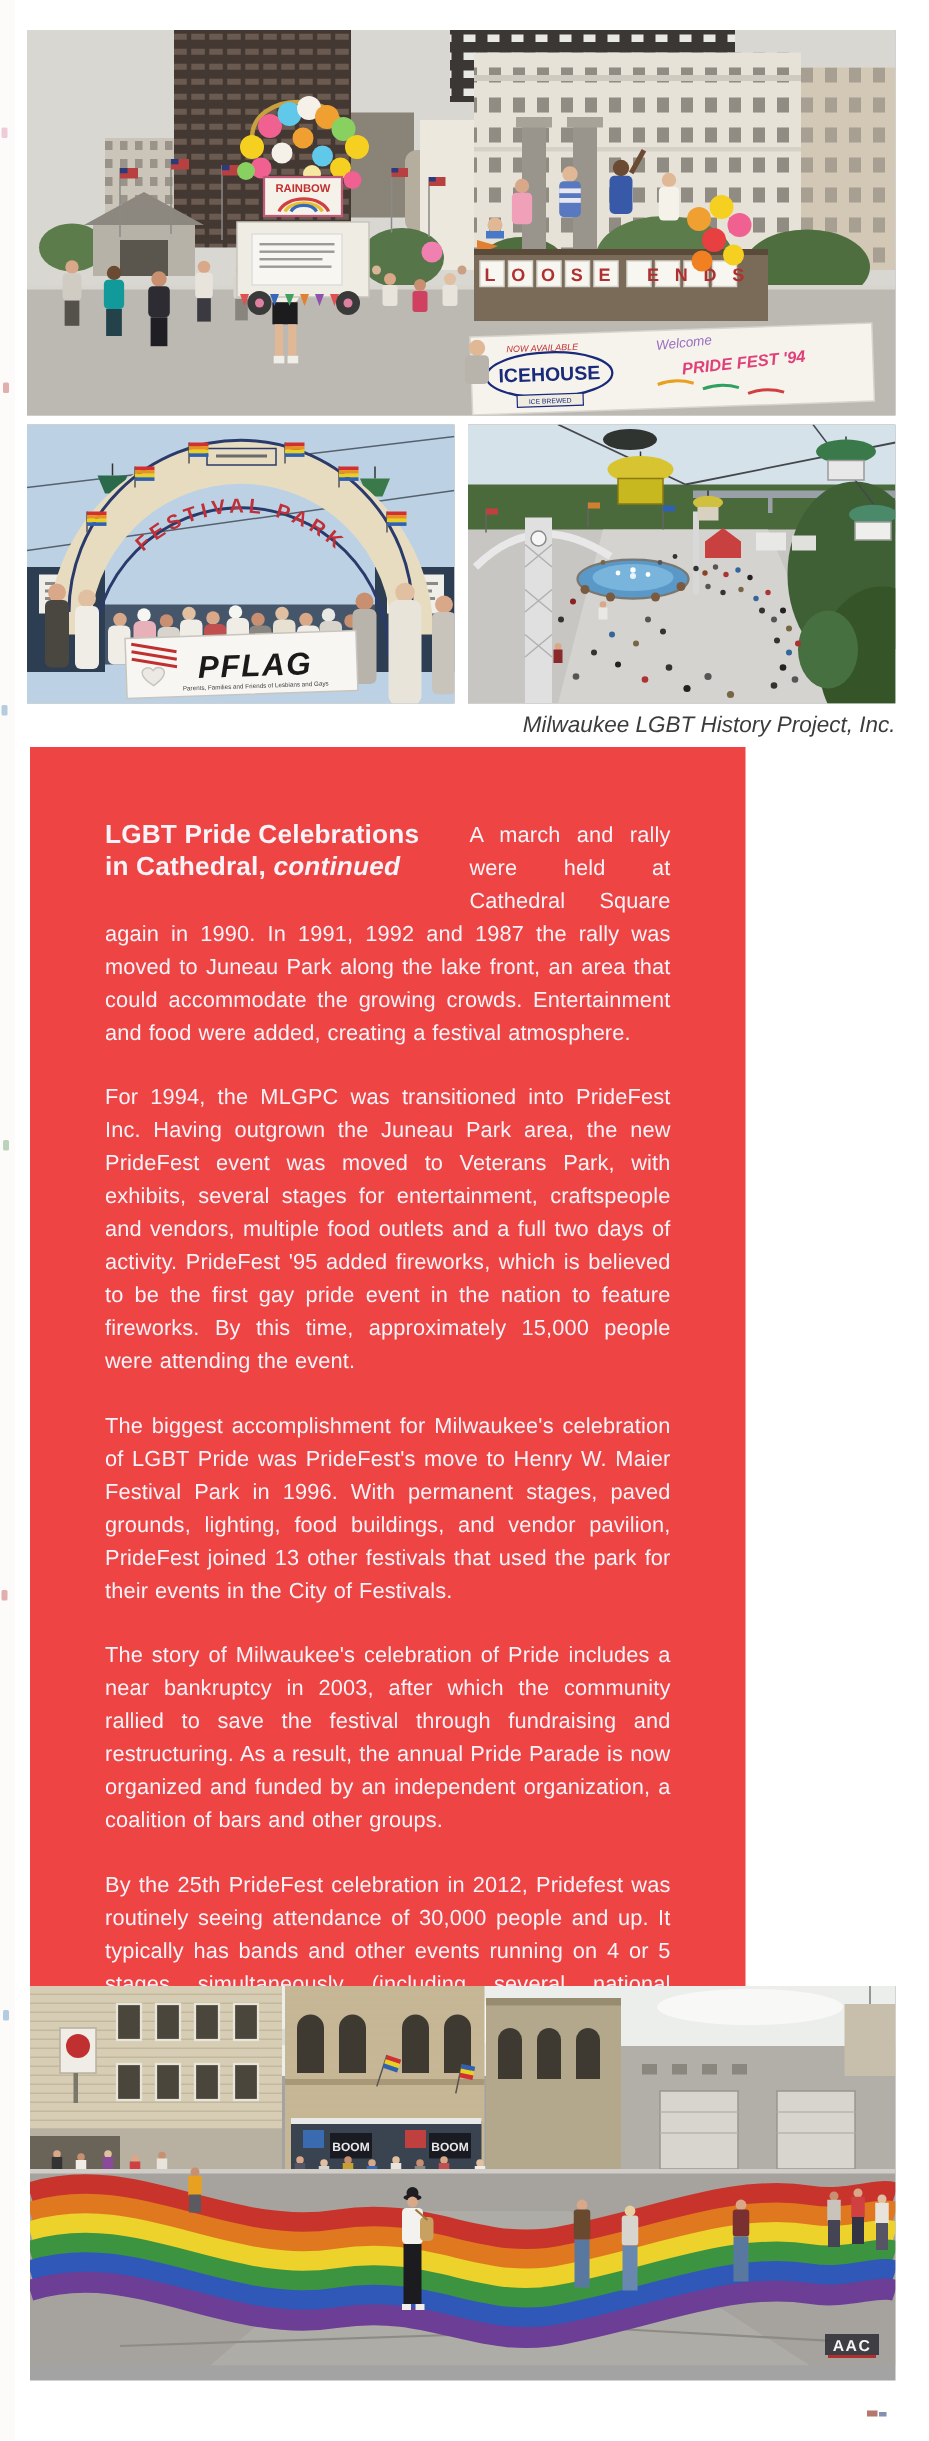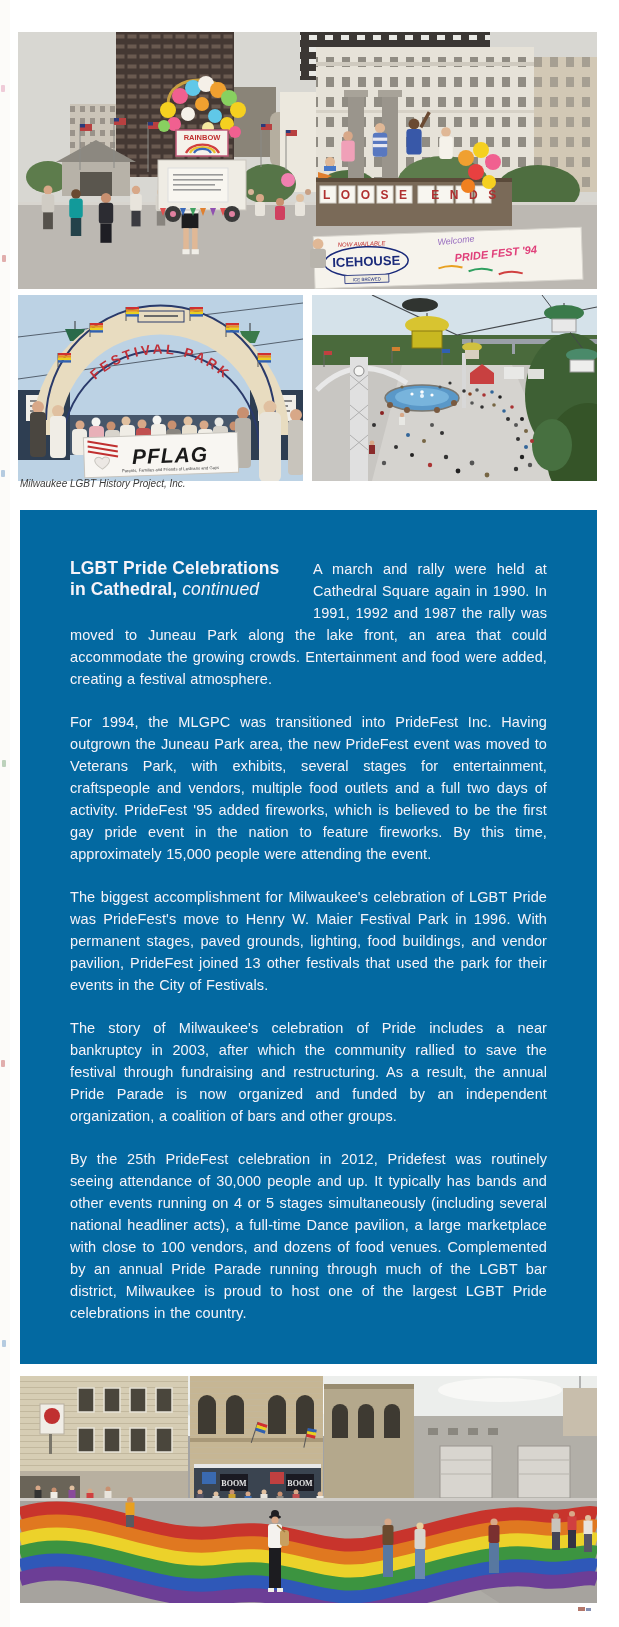--- a/index.html
+++ b/index.html
@@ -2,37 +2,36 @@
 <html><head>
 <meta charset="utf-8">
 <style>
   html,body{margin:0;padding:0;background:#ffffff;}
   .page{
     position:relative;width:619px;height:1627px;background:#ffffff;
     font-family:"Liberation Sans", sans-serif;overflow:hidden;
   }
   .edge-strip{position:absolute;left:0;top:0;width:10px;height:100%;background:#fcfbf9;}
   .edge-mark{position:absolute;width:4px;height:7px;opacity:.45;border-radius:1px;}
-  .photo{position:absolute;overflow:hidden;background:#a3a3a3;margin-top:12px;}
+  .photo{position:absolute;overflow:hidden;background:#a3a3a3;}
   .photo svg{display:block;}
   .caption{
     position:absolute;left:20px;top:472px;width:577px;height:24px;
-    font-style:italic;font-size:10px;color:#3c3c3c;line-height:24px;
+    text-align:right;font-style:italic;font-size:15px;color:#3c3c3c;line-height:24px;
   }
   .panel{
-    position:absolute;left:20px;top:498px;width:577px;height:854px;
-    background:#0369a1;box-sizing:border-box;padding:48px 50px 0 50px;
+    position:absolute;left:20px;top:498px;width:477px;height:854px;
+    background:#ef4444;box-sizing:border-box;padding:48px 50px 0 50px;
     color:#f6f3f9;
-    margin-top:12px;
   }
   .panel-title{
     float:left;width:230px;height:66px;margin-right:13px;
     font-size:17.5px;font-weight:bold;line-height:21px;letter-spacing:.1px;
   }
-  .panel-title .cont{font-weight:normal;font-style:italic;}
+  .panel-title .cont{font-weight:bold;font-style:italic;}
   .panel p{
     margin:0 0 21px 0;font-size:14.5px;line-height:22px;text-align:justify;
     letter-spacing:.1px;word-spacing:.5px;
   }
   .footer-mark{position:absolute;left:578px;top:1607px;width:16px;height:8px;}
   .footer-mark i{position:absolute;display:block;}
 </style>
 </head>
 <body>
 
@@ -608,21 +607,21 @@
       <span>in Cathedral,</span>
       <span class="cont">continued</span>
     </div>
     <p>A march and rally were held at Cathedral Square again in 1990. In 1991, 1992 and 1987 the rally was moved to Juneau Park along the lake front, an area that could accommodate the growing crowds. Entertainment and food were added, creating a festival atmosphere.</p>
     <p>For 1994, the MLGPC was transitioned into PrideFest Inc. Having outgrown the Juneau Park area, the new PrideFest event was moved to Veterans Park, with exhibits, several stages for entertainment, craftspeople and vendors, multiple food outlets and a full two days of activity. PrideFest '95 added fireworks, which is believed to be the first gay pride event in the nation to feature fireworks. By this time, approximately 15,000 people were attending the event.</p>
     <p>The biggest accomplishment for Milwaukee's celebration of LGBT Pride was PrideFest's move to Henry W. Maier Festival Park in 1996. With permanent stages, paved grounds, lighting, food buildings, and vendor pavilion, PrideFest joined 13 other festivals that used the park for their events in the City of Festivals.</p>
     <p>The story of Milwaukee's celebration of Pride includes a near bankruptcy in 2003, after which the community rallied to save the festival through fundraising and restructuring. As a result, the annual Pride Parade is now organized and funded by an independent organization, a coalition of bars and other groups.</p>
     <p>By the 25th PrideFest celebration in 2012, Pridefest was routinely seeing attendance of 30,000 people and up. It typically has bands and other events running on 4 or 5 stages simultaneously (including several national headliner acts), a full-time Dance pavilion, a large marketplace with close to 100 vendors, and dozens of food venues. Complemented by an annual Pride Parade running through much of the LGBT bar district, Milwaukee is proud to host one of the largest LGBT Pride celebrations in the country.</p>
   </div>
 
-  <div class="photo" style="left:20px;top:1364px;width:577px;height:227px;font-family:Liberation Serif, serif;">
+  <div class="photo" style="left:20px;top:1324px;width:577px;height:263px;">
     <svg width="577" height="253" viewBox="0 0 577 253" xmlns="http://www.w3.org/2000/svg">
       <defs>
         <pattern id="pbrick" width="20" height="6" patternUnits="userSpaceOnUse">
           <rect width="20" height="6" fill="none"></rect>
             <line x1="0" y1="5.5" x2="20" y2="5.5" stroke="#c2b89e" stroke-width="1"></line>
         </pattern>
       </defs>
 
       <rect width="577" height="60" fill="#eceeec"></rect>
       <ellipse cx="80" cy="16" rx="52" ry="12" fill="#f8f8f6"></ellipse>

